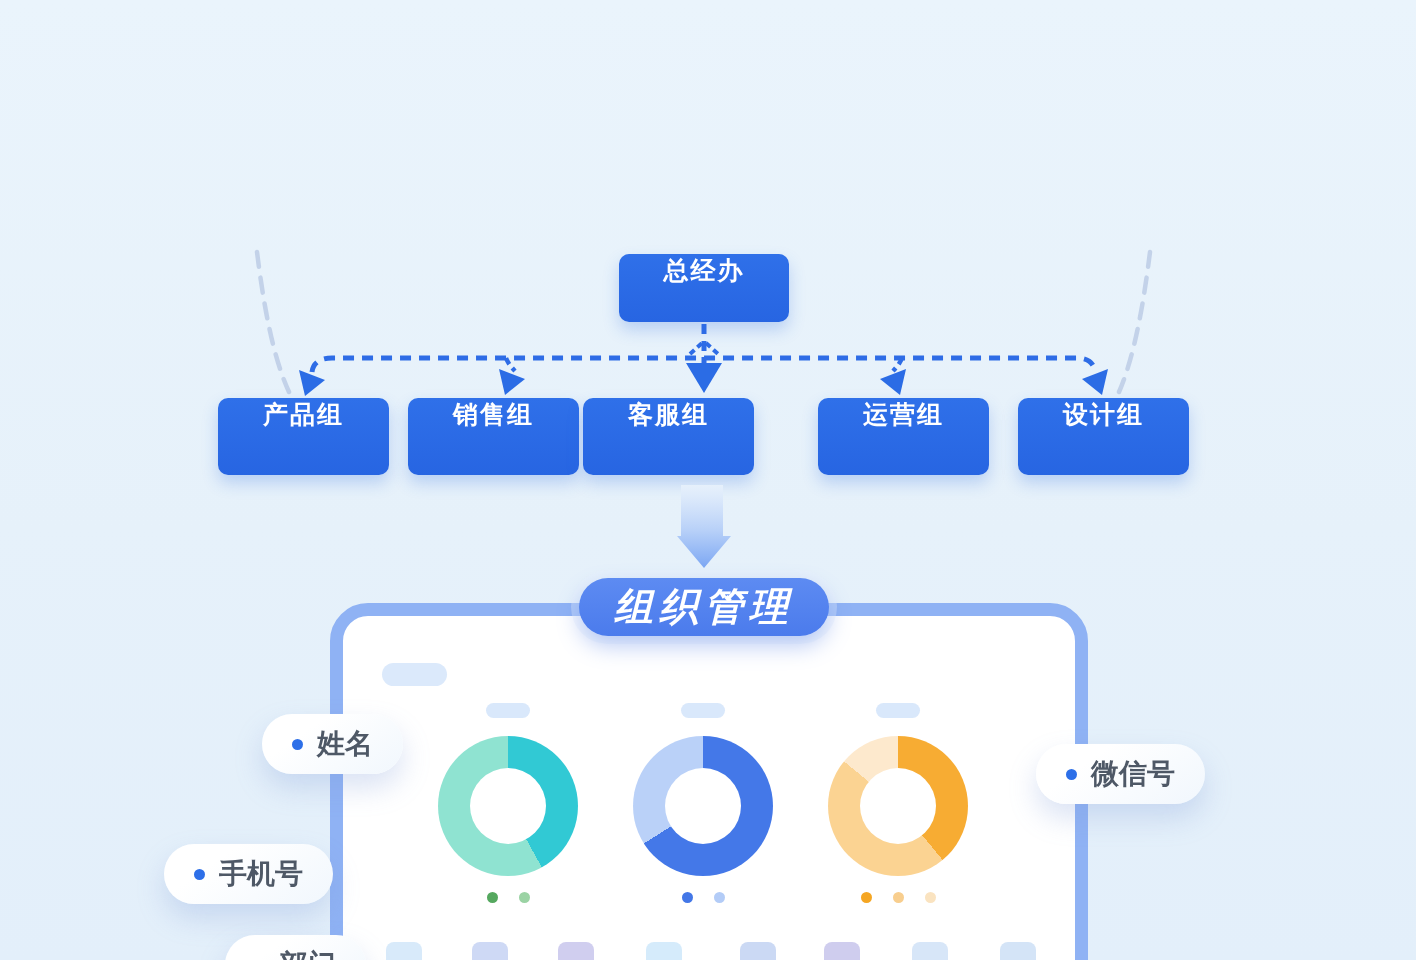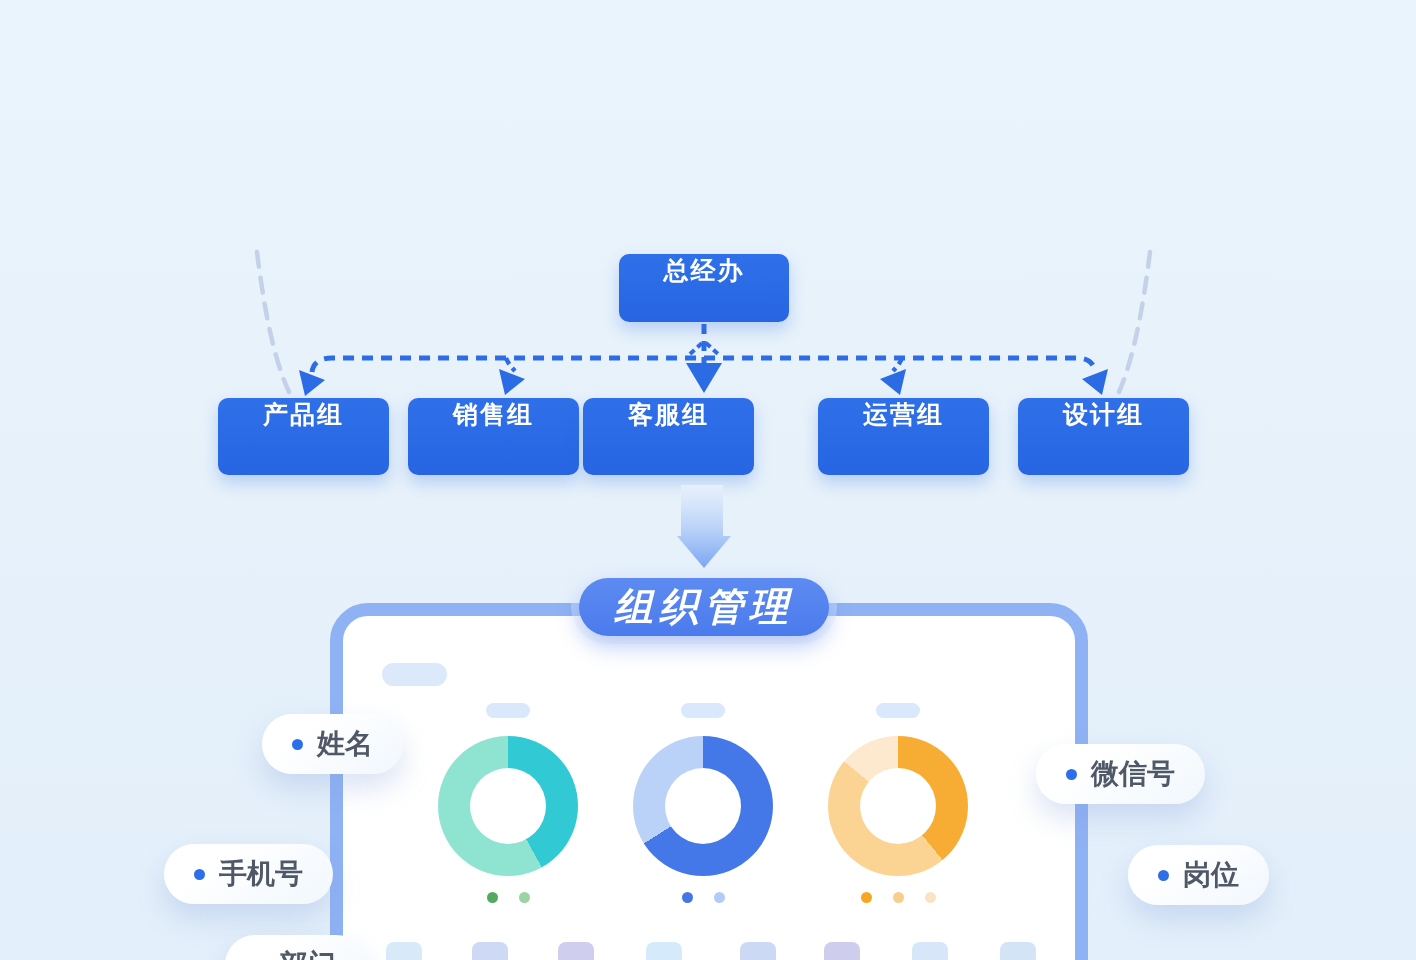--- a/index.html
+++ b/index.html
@@ -187,18 +187,14 @@
     <span>手机号</span>
   </div>
   <div class="field-pill fp-dept">
     <span class="field-dot"></span>
     <span>部门</span>
   </div>
   <div class="field-pill fp-wechat">
     <span class="field-dot"></span>
     <span>微信号</span>
   </div>
-  <div class="field-pill fp-post">
-    <span class="field-dot"></span>
-    <span>岗位</span>
-  </div>
 
 </div>
 
 </body></html>

